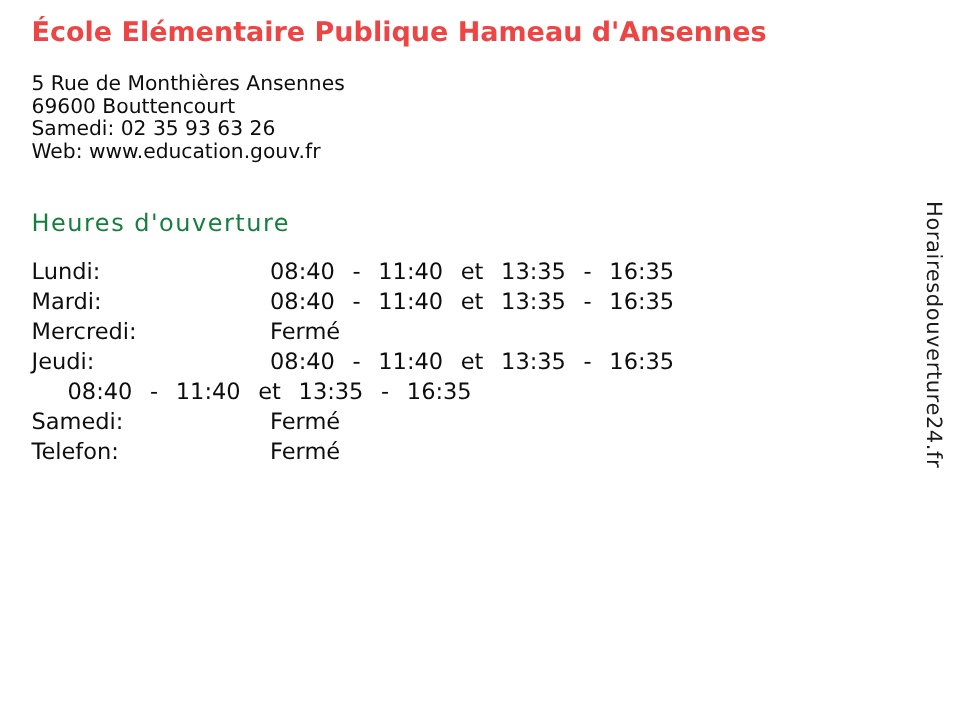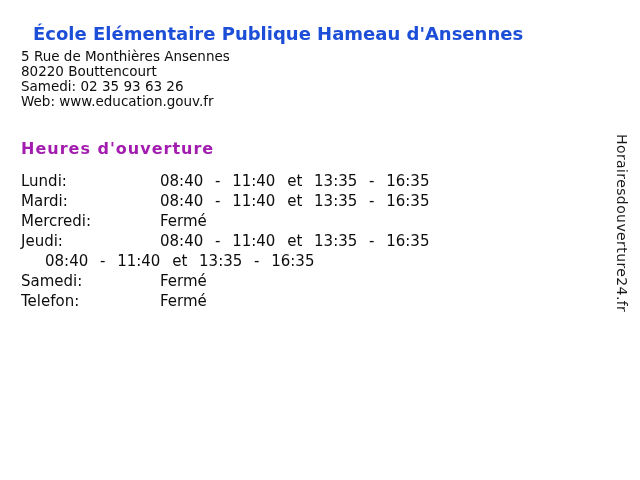--- a/index.html
+++ b/index.html
@@ -13,56 +13,57 @@
     height: 480px;
     background: #ffffff;
     color: #0d0d0d;
     font-family: "DejaVu Sans", sans-serif;
     overflow: hidden;
   }
   .title {
     position: absolute;
     left: 21px;
     top: 10px;
-    margin: 12px;
+    margin: 0;
     font-size: 18px;
     line-height: 23px;
     font-weight: bold;
-    color: #1d4ed8;
+    color: #ef4444;
     white-space: nowrap;
   }
   .contact {
     position: absolute;
     left: 21px;
     top: 49px;
     font-size: 13.5px;
     line-height: 15px;
     white-space: nowrap;
   }
   .hours-heading {
     position: absolute;
     left: 21px;
     top: 139px;
     margin: 0;
     font-size: 16px;
     line-height: 19px;
-    font-weight: bold;
+    font-weight: normal;
     letter-spacing: 1px;
-    color: #a21caf;
+    color: #15803d;
     white-space: nowrap;
   }
   .hours-table {
     position: absolute;
     left: 21px;
     top: 171px;
     font-size: 15px;
     line-height: 20px;
   }
   .hours-row {
     display: flex;
+    gap: 20px;
   }
   .day-cell {
     flex: none;
     width: 115px;
     white-space: nowrap;
   }
   .time-cell {
     white-space: pre;
     word-spacing: 7px;
     margin-left: 24px;
@@ -80,21 +81,21 @@
 </style>
 </head>
 <body>
 
 <div class="page">
 
   <h1 class="title">École Elémentaire Publique Hameau d'Ansennes</h1>
 
   <div class="contact">
     <div>5 Rue de Monthières Ansennes</div>
-    <div>80220 Bouttencourt</div>
+    <div>69600 Bouttencourt</div>
     <div><span>Samedi:</span> <span>02 35 93 63 26</span></div>
     <div><span>Web:</span> <span>www.education.gouv.fr</span></div>
   </div>
 
   <h2 class="hours-heading">Heures d'ouverture</h2>
 
   <div class="hours-table">
     <div class="hours-row">
       <div class="day-cell">Lundi:</div>
       <div class="time-cell">08:40 - 11:40 et 13:35 - 16:35</div>

